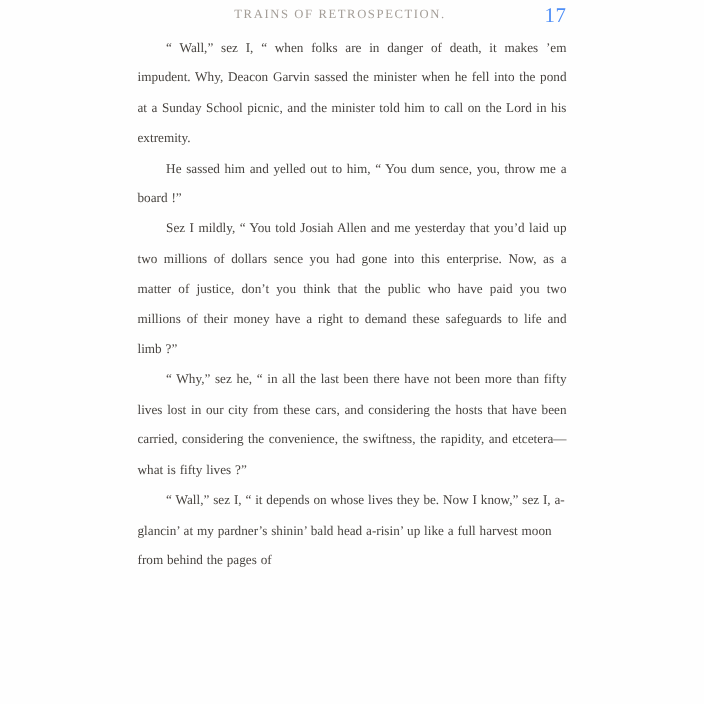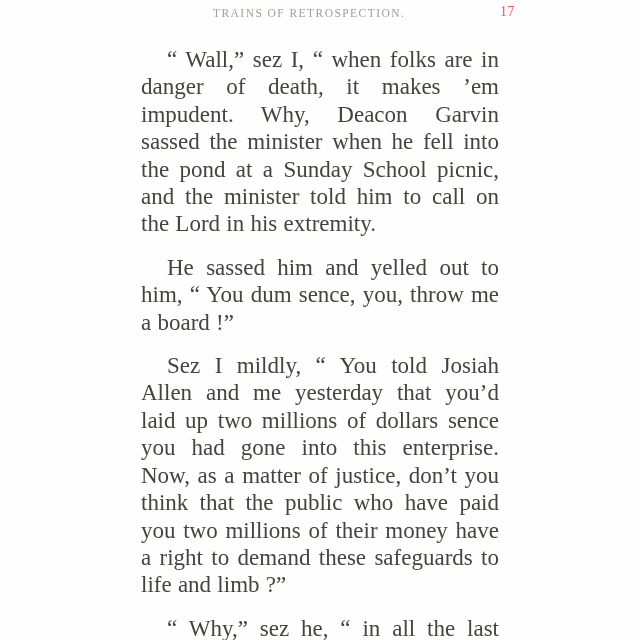--- a/index.html
+++ b/index.html
@@ -40,36 +40,36 @@
     font-variant: small-caps;
     text-transform: uppercase;
     white-space: nowrap;
     margin-left: 88px;
     font-weight: 400;
   }
   .head-folio {
     position: absolute;
     right: 0px;
     top: 0px;
-    font-size: 14px;
-    color: #ef4444;
+    font-size: 19px;
+    color: #3b82f6;
     letter-spacing: 0.5px;
   }
 
   
   .text-block {
     position: absolute;
     top: 30px;
     left: 125px;
     width: 390px;
   }
 
   p.para {
-    margin: 16px;
-    font-size: 23px;
+    margin: 0;
+    font-size: 12px;
     line-height: 27.4px;
     color: #3b3732;
     text-align: justify;
     text-indent: 26px;
     word-spacing: 0.5px;
     -webkit-font-smoothing: antialiased;
   }
   p.para:last-child {
     text-align: left;
   }

